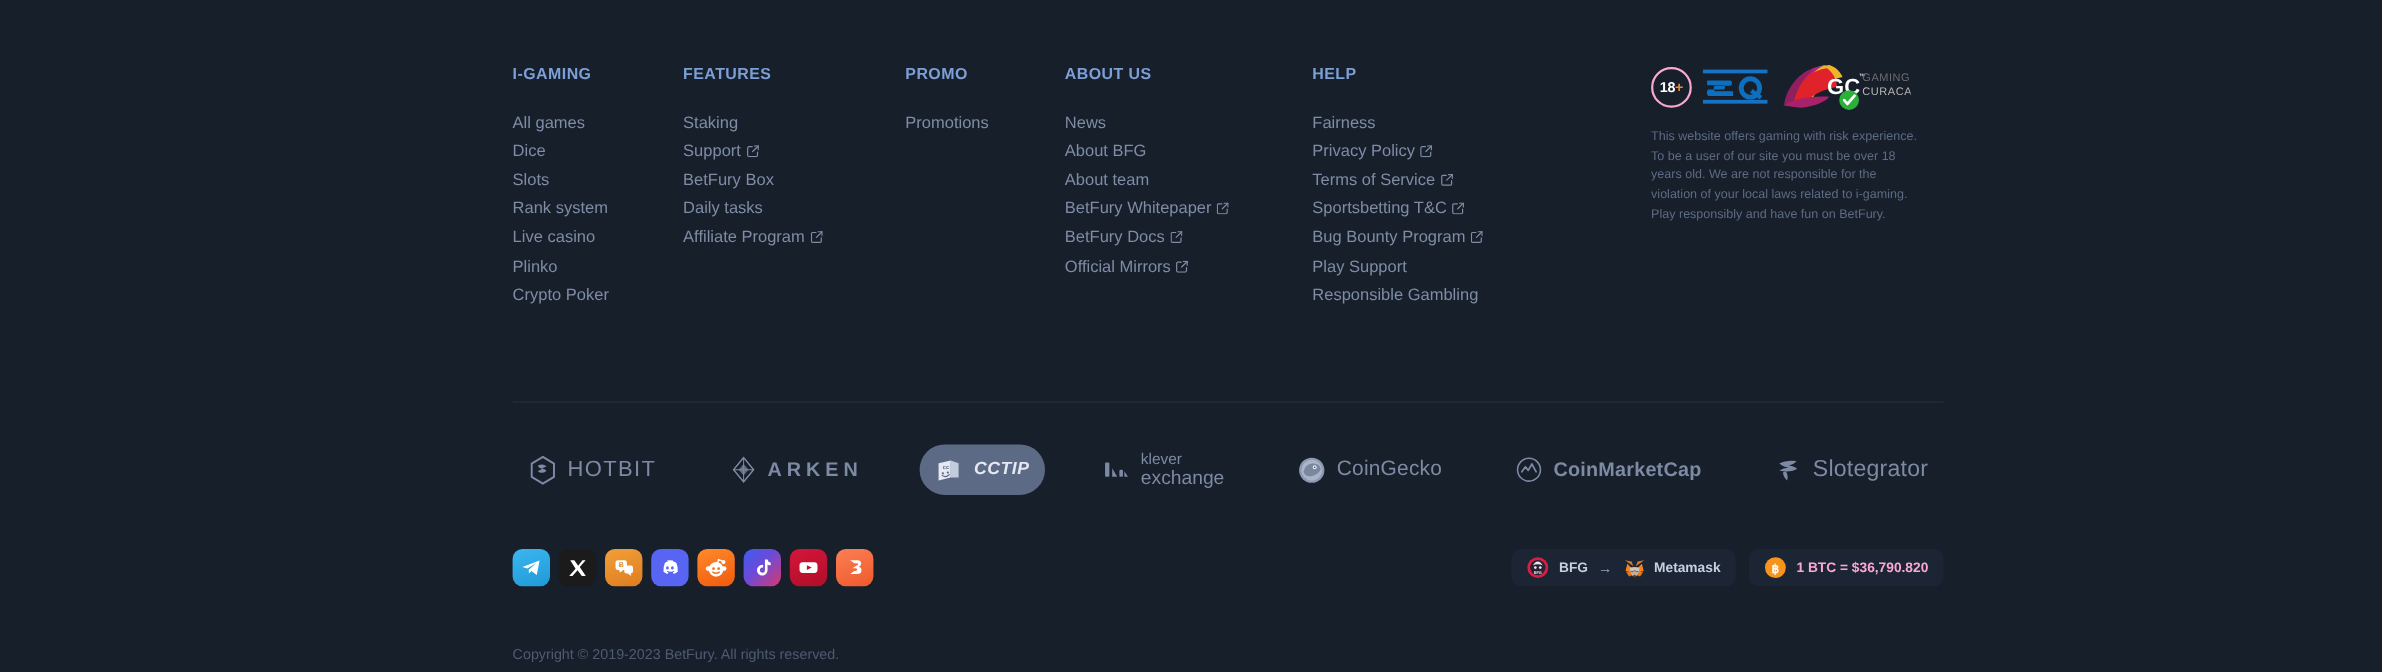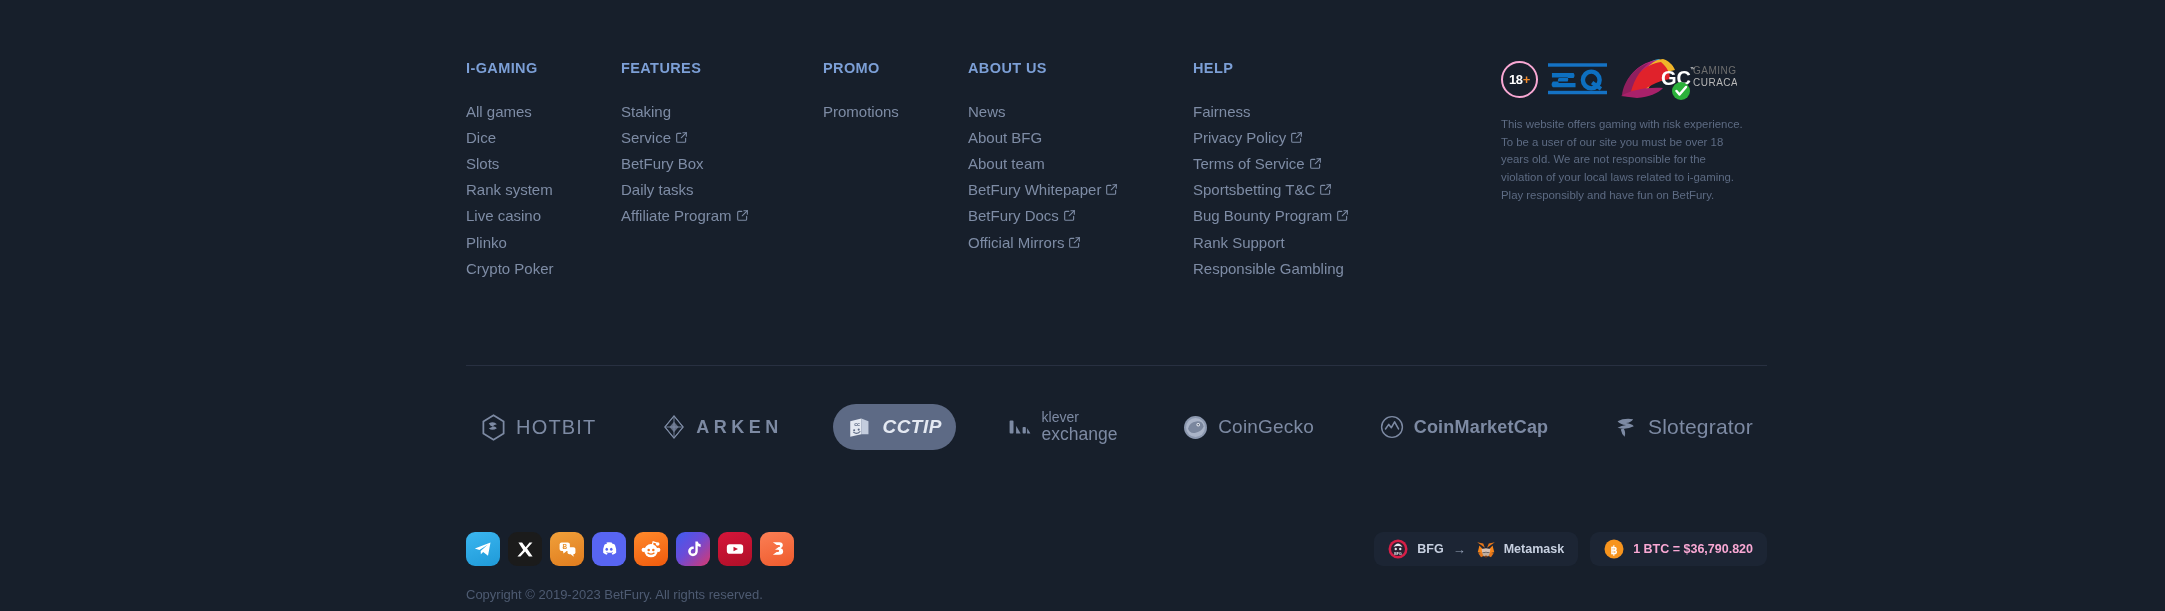--- a/index.html
+++ b/index.html
@@ -120,34 +120,34 @@
     border-radius: 26px;
   }
   .partner.active { background: #5d6a85; color: #e4e9f2; }
   .partner .pname {
     font-size: 18px;
     letter-spacing: .2px;
     white-space: nowrap;
   }
   .partner.hotbit .pname { font-size: 20px; letter-spacing: 1.2px; }
   .partner.arken .pname { font-size: 18px; font-weight: 700; letter-spacing: 4.5px; }
-  .partner.cctip .pname { font-size: 19px; font-weight: 700; font-style: italic; letter-spacing: .5px; }
+  .partner.cctip .pname { font-size: 16px; font-weight: 700; font-style: italic; letter-spacing: .5px; }
   .partner.klever .pname { font-size: 18px; line-height: 1.05; letter-spacing: 0; }
   .partner.klever .pname .small { display: block; font-size: 14px; }
   .partner.klever .pname .big { display: block; font-size: 17.5px; }
   .partner.changelly .pname { font-size: 21px; }
   .partner.coingecko .pname { font-size: 19px; }
   .partner.cmc .pname { font-size: 18px; font-weight: 600; }
   .partner.slotegrator .pname { font-size: 21px; }
   .plogo { flex: none; display: block; }
 
   
   .socialrow {
     position: absolute;
-    left: 0; top: 497px;
+    left: 0; top: 464px;
     width: 1301px; height: 56px;
     display: flex;
     align-items: center;
     justify-content: space-between;
   }
   .socials { display: flex; gap: 8px; align-items: center; }
   .soc {
     width: 34px; height: 34px;
     border-radius: 9px;
     display: flex; align-items: center; justify-content: center;
@@ -222,21 +222,21 @@
           <a class="link">
             <span>Crypto Poker</span>
           </a>
         </div>
         <div class="col col-1">
           <div class="col-title">FEATURES</div>
           <a class="link">
             <span>Staking</span>
           </a>
           <a class="link">
-            <span>Service</span>
+            <span>Support</span>
             <span class="ext-ico">
               <svg viewBox="0 0 16 16" width="11" height="11" xmlns="http://www.w3.org/2000/svg">
                 <path d="M7 2 H2.6 A1.6 1.6 0 0 0 1 3.6 V13.4 A1.6 1.6 0 0 0 2.6 15 H12.4 A1.6 1.6 0 0 0 14 13.4 V9" fill="none" stroke="currentColor" stroke-width="1.6" stroke-linecap="round"></path>
                 <path d="M10 1 H15 V6" fill="none" stroke="currentColor" stroke-width="1.6" stroke-linecap="round" stroke-linejoin="round"></path>
                 <path d="M15 1 L7.6 8.4" fill="none" stroke="currentColor" stroke-width="1.6" stroke-linecap="round"></path>
               </svg>
             </span>
           </a>
           <a class="link">
             <span>BetFury Box</span>
@@ -342,21 +342,21 @@
             <span>Bug Bounty Program</span>
             <span class="ext-ico">
               <svg viewBox="0 0 16 16" width="11" height="11" xmlns="http://www.w3.org/2000/svg">
                 <path d="M7 2 H2.6 A1.6 1.6 0 0 0 1 3.6 V13.4 A1.6 1.6 0 0 0 2.6 15 H12.4 A1.6 1.6 0 0 0 14 13.4 V9" fill="none" stroke="currentColor" stroke-width="1.6" stroke-linecap="round"></path>
                 <path d="M10 1 H15 V6" fill="none" stroke="currentColor" stroke-width="1.6" stroke-linecap="round" stroke-linejoin="round"></path>
                 <path d="M15 1 L7.6 8.4" fill="none" stroke="currentColor" stroke-width="1.6" stroke-linecap="round"></path>
               </svg>
             </span>
           </a>
           <a class="link">
-            <span>Rank Support</span>
+            <span>Play Support</span>
           </a>
           <a class="link">
             <span>Responsible Gambling</span>
           </a>
         </div>
       </div>
 
     <div class="license">
       <div class="badges">
 

